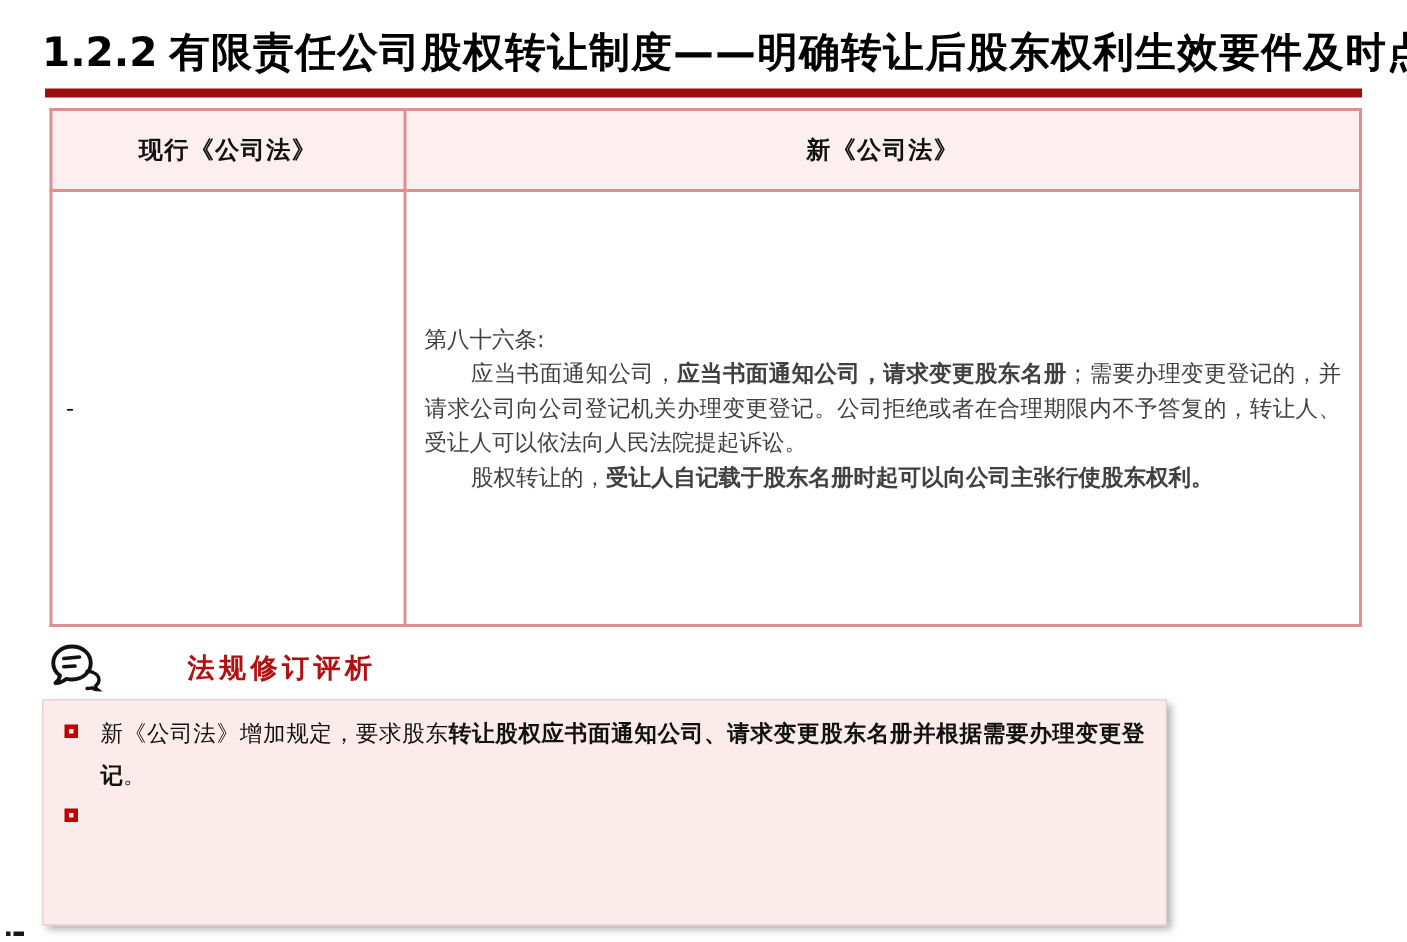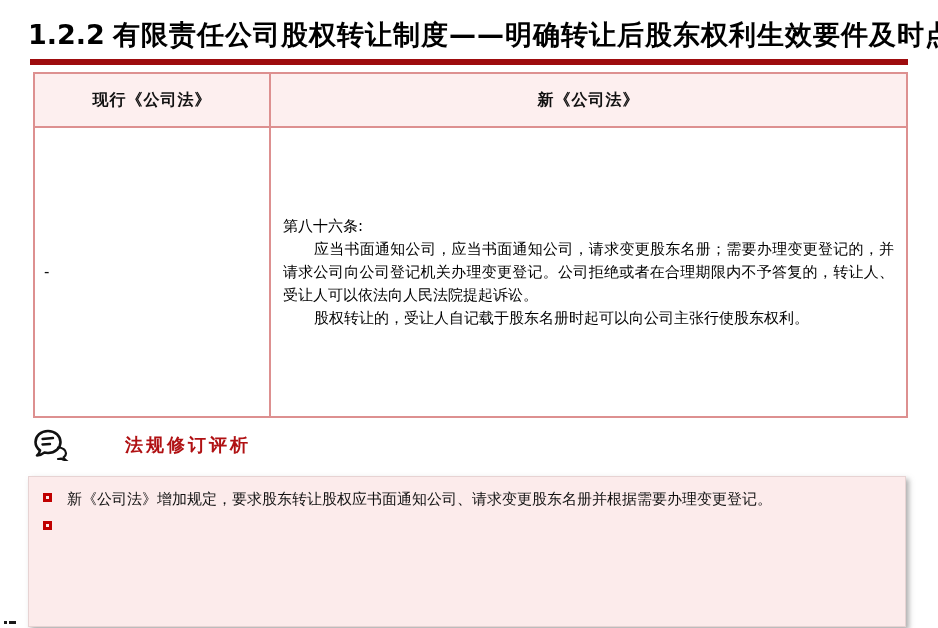--- a/index.html
+++ b/index.html
@@ -35,57 +35,57 @@
     letter-spacing: 1px;
   }
   col.c-left  { width: 236px; }
   td.cell-current {
     height: 290px; background: #fff; vertical-align: middle;
     padding-left: 9px; font-size: 15px; color: #111;
   }
   td.cell-new {
     height: 290px; background: #fff; vertical-align: middle;
     padding: 10px 12px; font-size: 15px; line-height: 23px;
-    color: #000000; text-align: justify;
+    color: #404040; text-align: justify;
   }
   td.cell-new p { margin: 0; }
   td.cell-new p.indent { text-indent: 31px; }
 
   
   .analysis-header {
     position: absolute; left: 33px; top: 428px; height: 34px;
     display: flex; align-items: center; gap: 44px;
   }
   .bubble-icon { width: 38px; height: 32px; margin-right: 10px; }
   .analysis-title {
     font-size: 18px; font-weight: bold; color: #b01113;
     letter-spacing: 3px;
   }
 
   
   .analysis-box {
-    position: absolute; left: 28px; top: 476px;
-    width: 878px; height: 151px;
+    position: absolute; left: 28px; top: 466px;
+    width: 750px; height: 151px;
     background: #fcebeb;
     border: 1px solid #e7d3d3;
     box-shadow: 3px 3px 5px rgba(110,110,110,0.55);
     padding: 8px 14px 0 12px;
   }
   .analysis-box ul { list-style: none; }
   .analysis-box li {
     position: relative; padding-left: 26px;
     font-size: 15px; line-height: 28px; color: #111;
     text-align: justify;
   }
   .bullet-square {
     position: absolute; left: 2px; top: 8px;
     width: 9px; height: 9px;
     border: 3px solid #c00000; background: transparent;
   }
-  .seg-bold { font-weight: normal; }
+  .seg-bold { font-weight: bold; }
 
   
   .clip-marks {
     position: absolute; left: 4px; top: 620px;
     width: 16px; height: 8px; overflow: hidden;
   }
   .clip-marks i { display: inline-block; background: #1a1a1a; height: 3px; vertical-align: top; }
   .clip-marks i.m1 { width: 3px; margin-right: 2px; margin-top: 1px; }
   .clip-marks i.m2 { width: 7px; margin-top: 1px; }
 </style>

